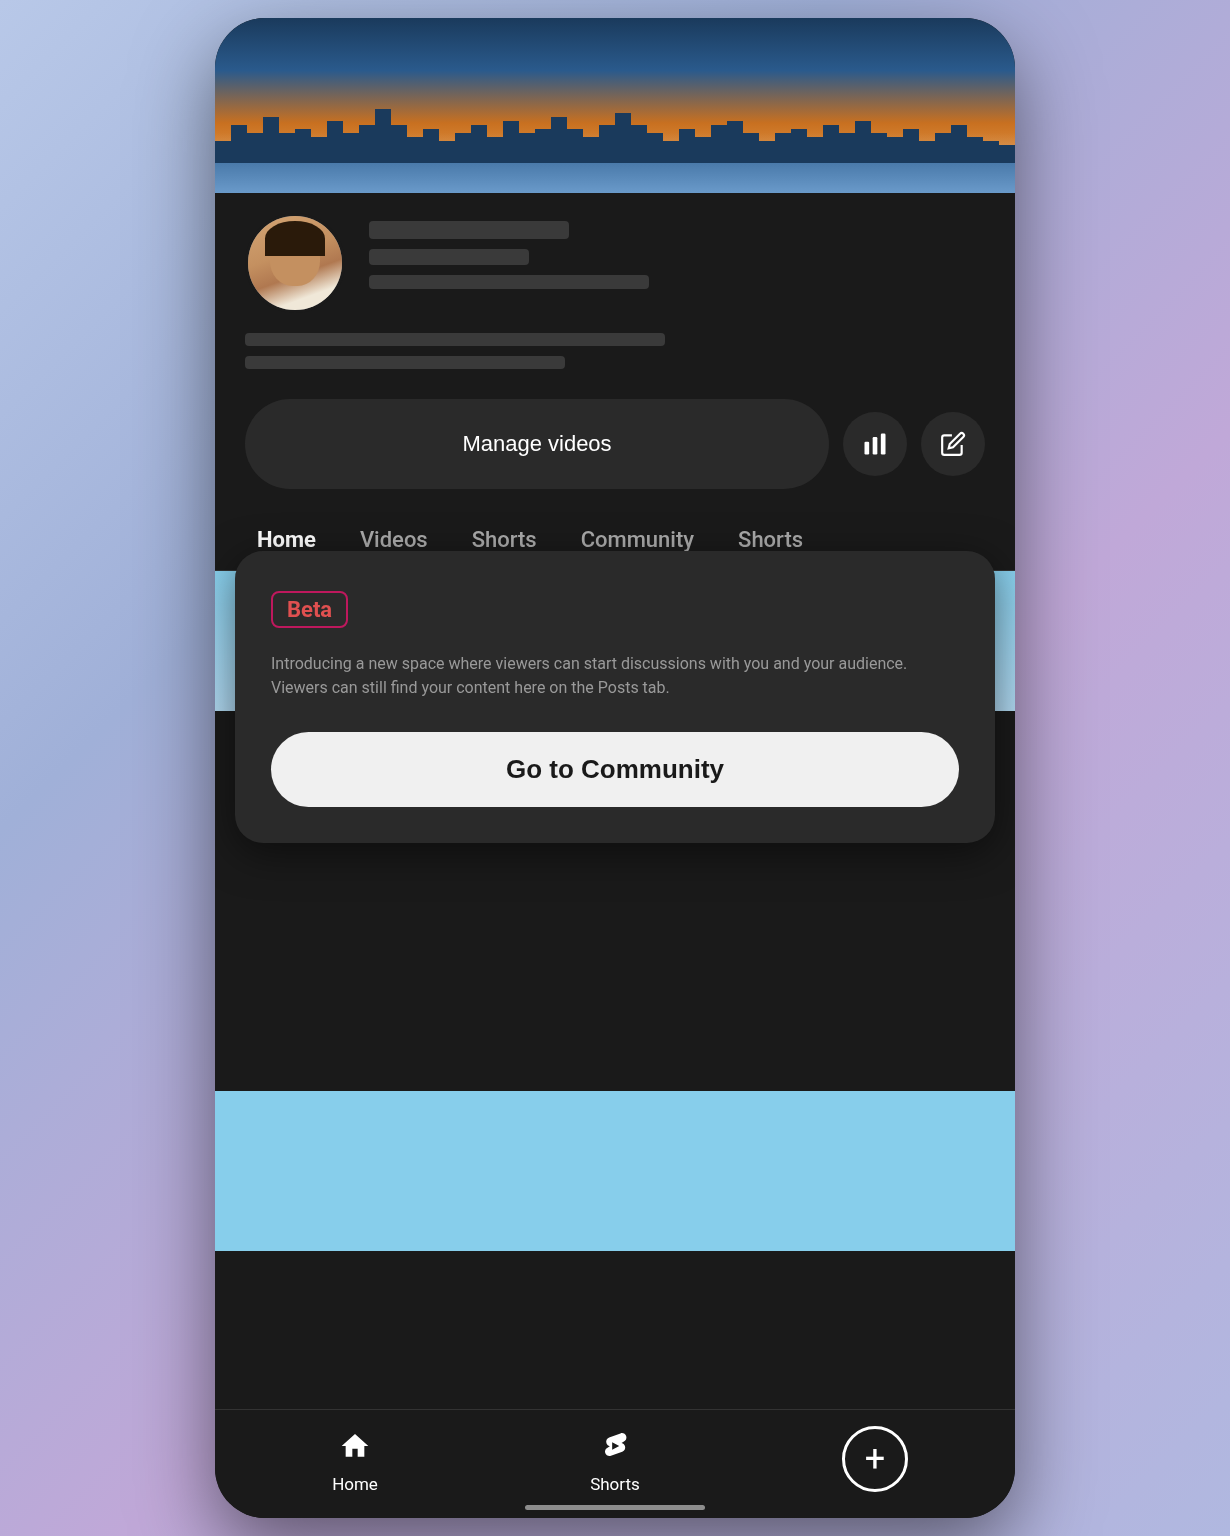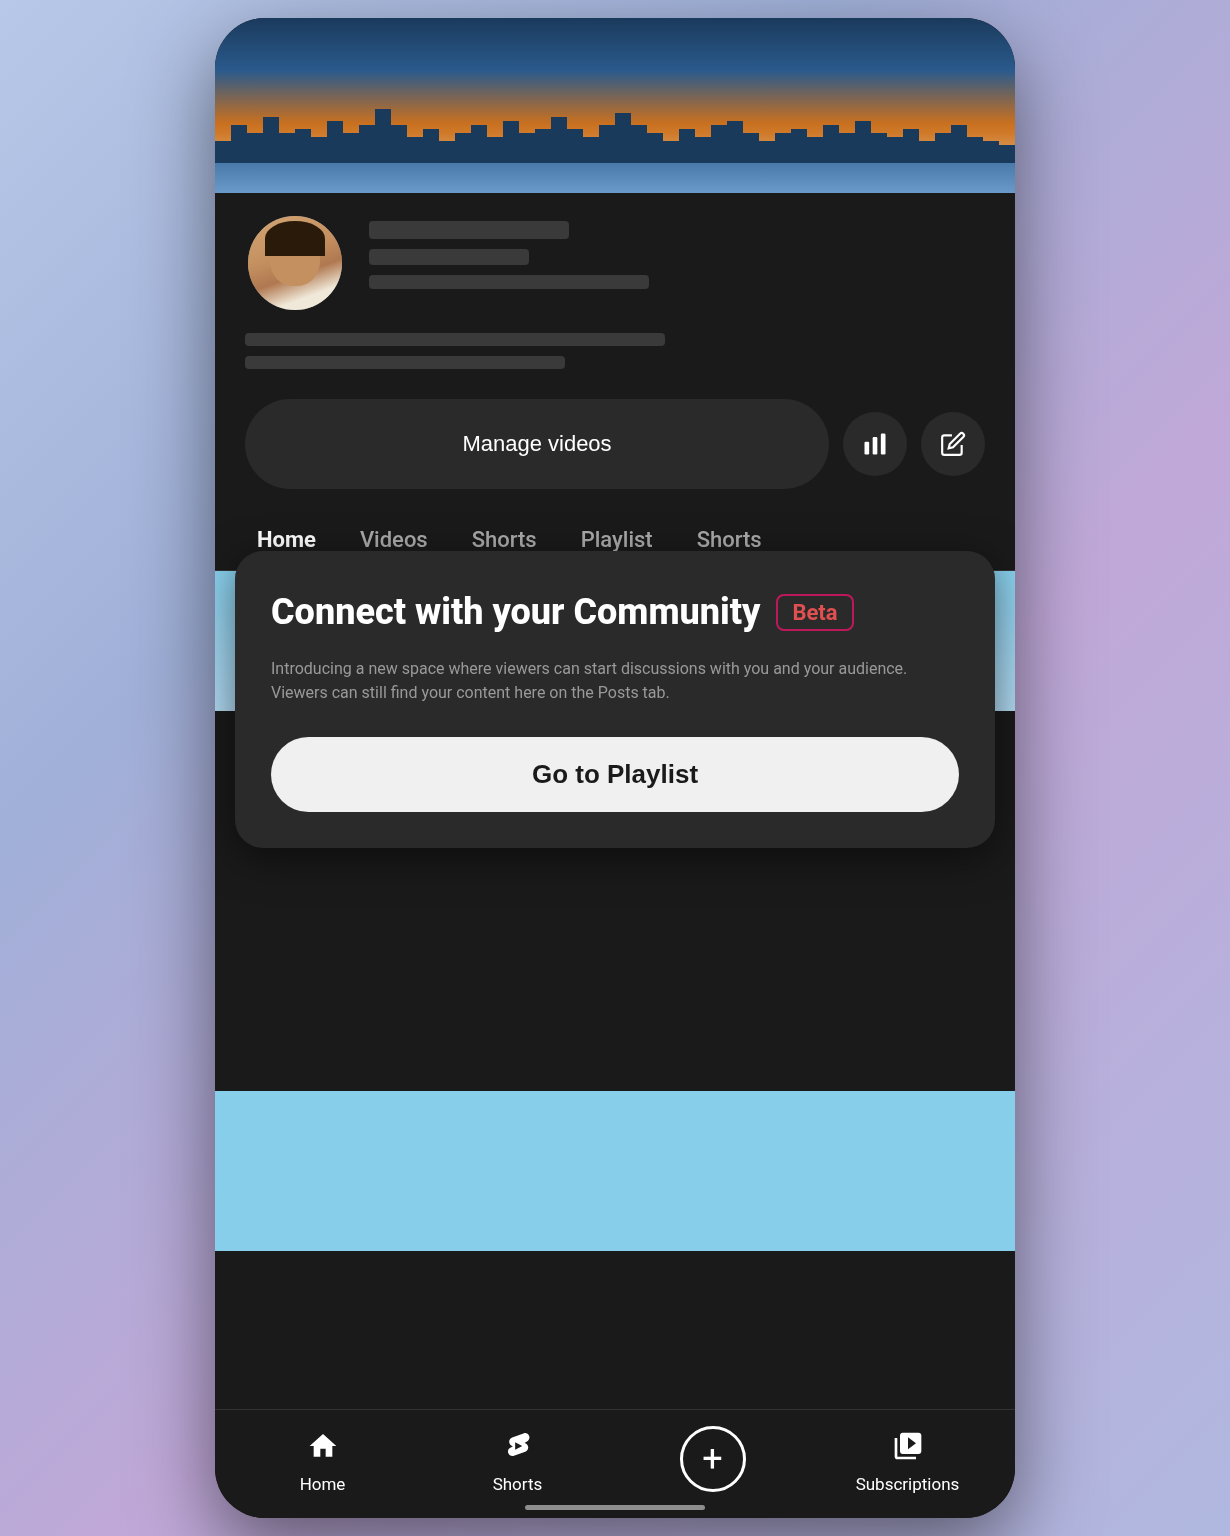--- a/index.html
+++ b/index.html
@@ -400,34 +400,33 @@
           <path d="M11 4H4a2 2 0 0 0-2 2v14a2 2 0 0 0 2 2h14a2 2 0 0 0 2-2v-7"></path>
           <path d="M18.5 2.5a2.121 2.121 0 0 1 3 3L12 15l-4 1 1-4 9.5-9.5z"></path>
         </svg>
       </button>
     </div>
 
     <div class="channel-tabs">
       <div class="tab-item active">Home</div>
       <div class="tab-item">Videos</div>
       <div class="tab-item">Shorts</div>
-      <div class="tab-item">Playlist</div>
+      <div class="tab-item">Community</div>
       <div class="tab-item">Shorts</div>
     </div>
 
     <div style="position: relative;">
       <div class="sky-background"></div>
 
       <div class="community-card">
         <div class="community-title-row">
-          <span class="community-title">Connect with your Community</span>
           <span class="beta-badge">Beta</span>
         </div>
         <p class="community-desc">Introducing a new space where viewers can start discussions with you and your audience. Viewers can still find your content here on the Posts tab.</p>
-        <button class="go-community-btn">Go to Playlist</button>
+        <button class="go-community-btn">Go to Community</button>
       </div>
 
       <div class="content-peek" style="margin-top: 380px;"></div>
     </div>
 
   </div>
 
   <div class="bottom-nav">
     <div class="nav-item">
       <div class="nav-icon">
@@ -444,25 +443,17 @@
           <path d="M17.77 10.32l-1.2-.5L18 9c1.63-.59 2.48-2.39 1.89-4.02S17.5 2.5 15.87 3.09l-8 2.91C6.23 6.59 5.38 8.39 5.97 10.02c.39 1.07 1.28 1.85 2.36 2.12L7 13c-1.63.59-2.48 2.39-1.89 4.02.59 1.63 2.39 2.48 4.02 1.89l8-2.91c1.64-.59 2.49-2.39 1.9-4.02-.39-1.07-1.28-1.85-2.36-2.12zM10 14.65v-5.3L15 12l-5 2.65z"></path>
         </svg>
       </div>
       <span class="nav-label">Shorts</span>
     </div>
 
     <div class="nav-item">
       <div class="nav-icon circle-add">+</div>
     </div>
 
-    <div class="nav-item">
-      <div class="nav-icon">
-        <svg width="32" height="32" viewBox="0 0 24 24" fill="white">
-          <path d="M4 6H2v14c0 1.1.9 2 2 2h14v-2H4V6zm16-4H8c-1.1 0-2 .9-2 2v12c0 1.1.9 2 2 2h12c1.1 0 2-.9 2-2V4c0-1.1-.9-2-2-2zm-8 12.5v-9l6 4.5-6 4.5z"></path>
-        </svg>
-      </div>
-      <span class="nav-label">Subscriptions</span>
-    </div>
 
   </div>
 
   <div class="home-indicator"></div>
 </div>
 
 </body></html>

